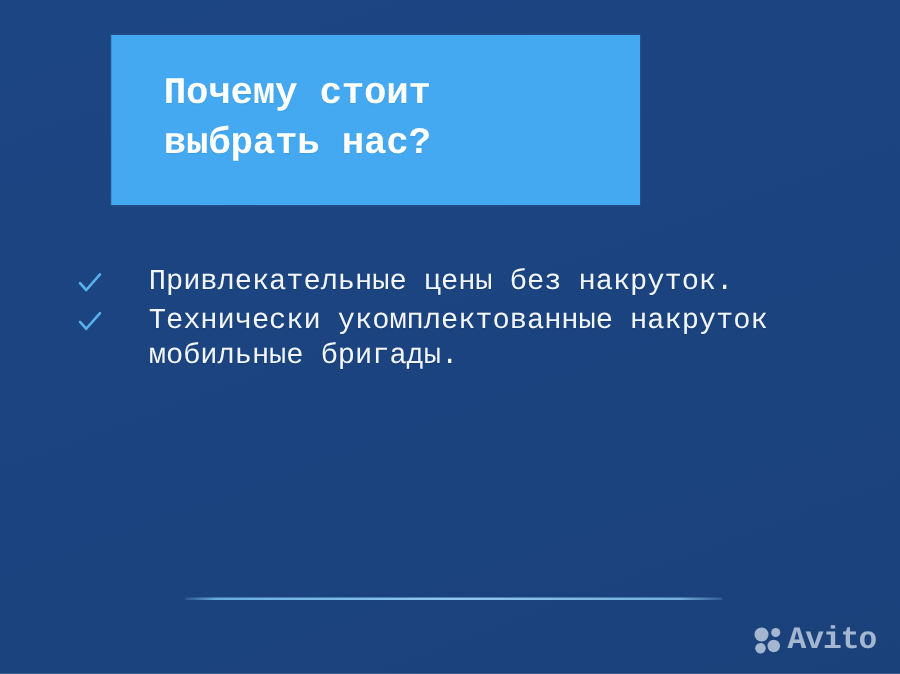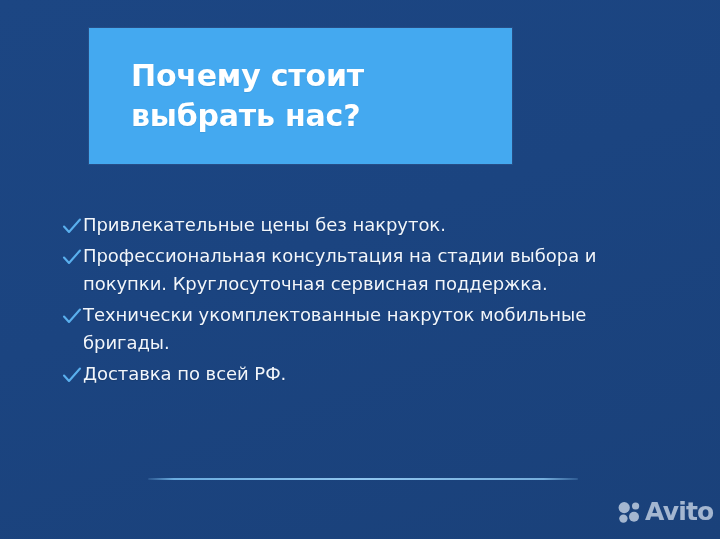--- a/index.html
+++ b/index.html
@@ -13,20 +13,21 @@
     font-family: "DejaVu Sans", "Liberation Sans", sans-serif;
   }
 
   .slide {
     position: relative;
     width: 720px;
     height: 539px;
     background: #1b4480;
     background-image: linear-gradient(160deg, #1c4683 0%, #1b4480 45%, #1a417a 100%);
     overflow: hidden;
+    font-family: Liberation Mono, monospace;
   }
 
   
   .title-banner {
     position: absolute;
     left: 89px;
     top: 28px;
     width: 423px;
     height: 136px;
     background: #44a9f0;
@@ -64,24 +65,25 @@
     height: 26px;
     position: relative;
     top: 2px;
   }
   .check-icon svg {
     display: block;
   }
   .bullet-text {
     flex: 1 1 auto;
     color: #f2f6fb;
-    font-size: 18px;
+    font-size: 23px;
     line-height: 28.6px;
     letter-spacing: -0.05px;
     text-shadow: 0 1px 1px rgba(0,0,0,0.12);
+    margin-left: 36px;
   }
   .bullet-text b {
     font-weight: bold;
     color: #ffffff;
   }
 
   
   .divider {
     position: absolute;
     left: 148px;
@@ -93,21 +95,21 @@
         rgba(120,190,240,0.85) 6%,
         rgba(150,205,245,0.95) 50%,
         rgba(140,200,243,0.8) 92%,
         rgba(120,185,235,0.2) 100%);
     border-radius: 1px;
   }
 
   
   .avito-logo {
     position: absolute;
-    left: 617px;
+    left: 602px;
     top: 500px;
     display: flex;
     align-items: flex-start;
     opacity: 0.72;
   }
   .avito-dots {
     width: 26px;
     height: 24px;
     margin-right: 2px;
   }
@@ -133,47 +135,31 @@
 
     <div class="bullet-row">
       <span class="check-icon">
         <svg width="22" height="26" viewBox="0 0 22 26" aria-hidden="true">
           <path d="M3 13.5 L8 19 L19 6.5" fill="none" stroke="#5ab0ee" stroke-width="2.1" stroke-linecap="round" stroke-linejoin="round"></path>
         </svg>
       </span>
       <span class="bullet-text">Привлекательные цены без накруток.</span>
     </div>
 
-    <div class="bullet-row">
-      <span class="check-icon">
-        <svg width="22" height="26" viewBox="0 0 22 26" aria-hidden="true">
-          <path d="M3 13.5 L8 19 L19 6.5" fill="none" stroke="#5ab0ee" stroke-width="2.1" stroke-linecap="round" stroke-linejoin="round"></path>
-        </svg>
-      </span>
-      <span class="bullet-text">Профессиональная консультация на стадии выбора и покупки. Круглосуточная сервисная поддержка.</span>
-    </div>
 
 
     <div class="bullet-row">
       <span class="check-icon">
         <svg width="22" height="26" viewBox="0 0 22 26" aria-hidden="true">
           <path d="M3 13.5 L8 19 L19 6.5" fill="none" stroke="#5ab0ee" stroke-width="2.1" stroke-linecap="round" stroke-linejoin="round"></path>
         </svg>
       </span>
       <span class="bullet-text">Технически укомплектованные накруток мобильные бригады.</span>
     </div>
 
-    <div class="bullet-row">
-      <span class="check-icon">
-        <svg width="22" height="26" viewBox="0 0 22 26" aria-hidden="true">
-          <path d="M3 13.5 L8 19 L19 6.5" fill="none" stroke="#5ab0ee" stroke-width="2.1" stroke-linecap="round" stroke-linejoin="round"></path>
-        </svg>
-      </span>
-      <span class="bullet-text">Доставка по всей РФ.</span>
-    </div>
 
   </div>
 
   <div class="divider"></div>
 
   <div class="avito-logo">
     <span class="avito-dots">
       <svg width="26" height="24" viewBox="0 0 26 24" aria-hidden="true">
         <circle cx="7.2" cy="7.6" r="5.6" fill="#d9e4f2"></circle>
         <circle cx="18.6" cy="6.0" r="3.6" fill="#d9e4f2"></circle>

